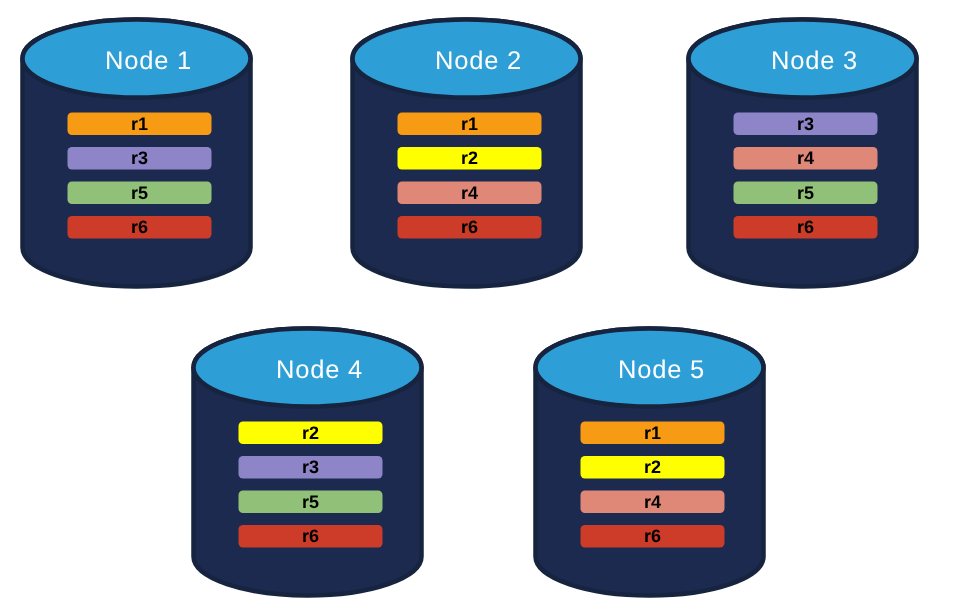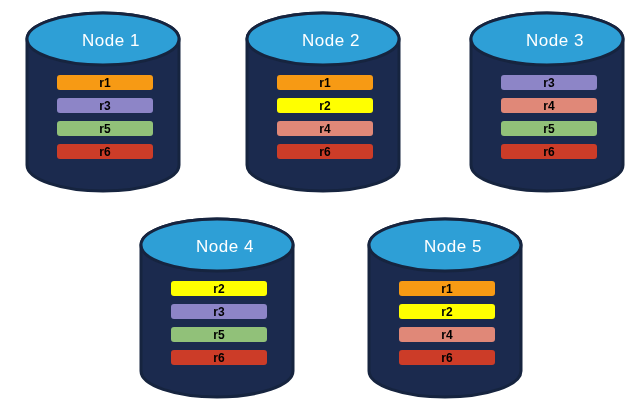--- a/index.html
+++ b/index.html
@@ -9,21 +9,21 @@
   }
   body {
     width: 636px;
     height: 408px;
     position: relative;
     overflow: hidden;
     font-family: "Liberation Sans", sans-serif;
   }
   #canvas {
     position: absolute;
-    left: 16px;
+    left: 4px;
     top: 0;
     width: 568px;
     height: 408px;
   }
   .node-svg {
     position: absolute;
     overflow: visible;
   }
   .node-label {
     font-family: "Liberation Sans", sans-serif;

